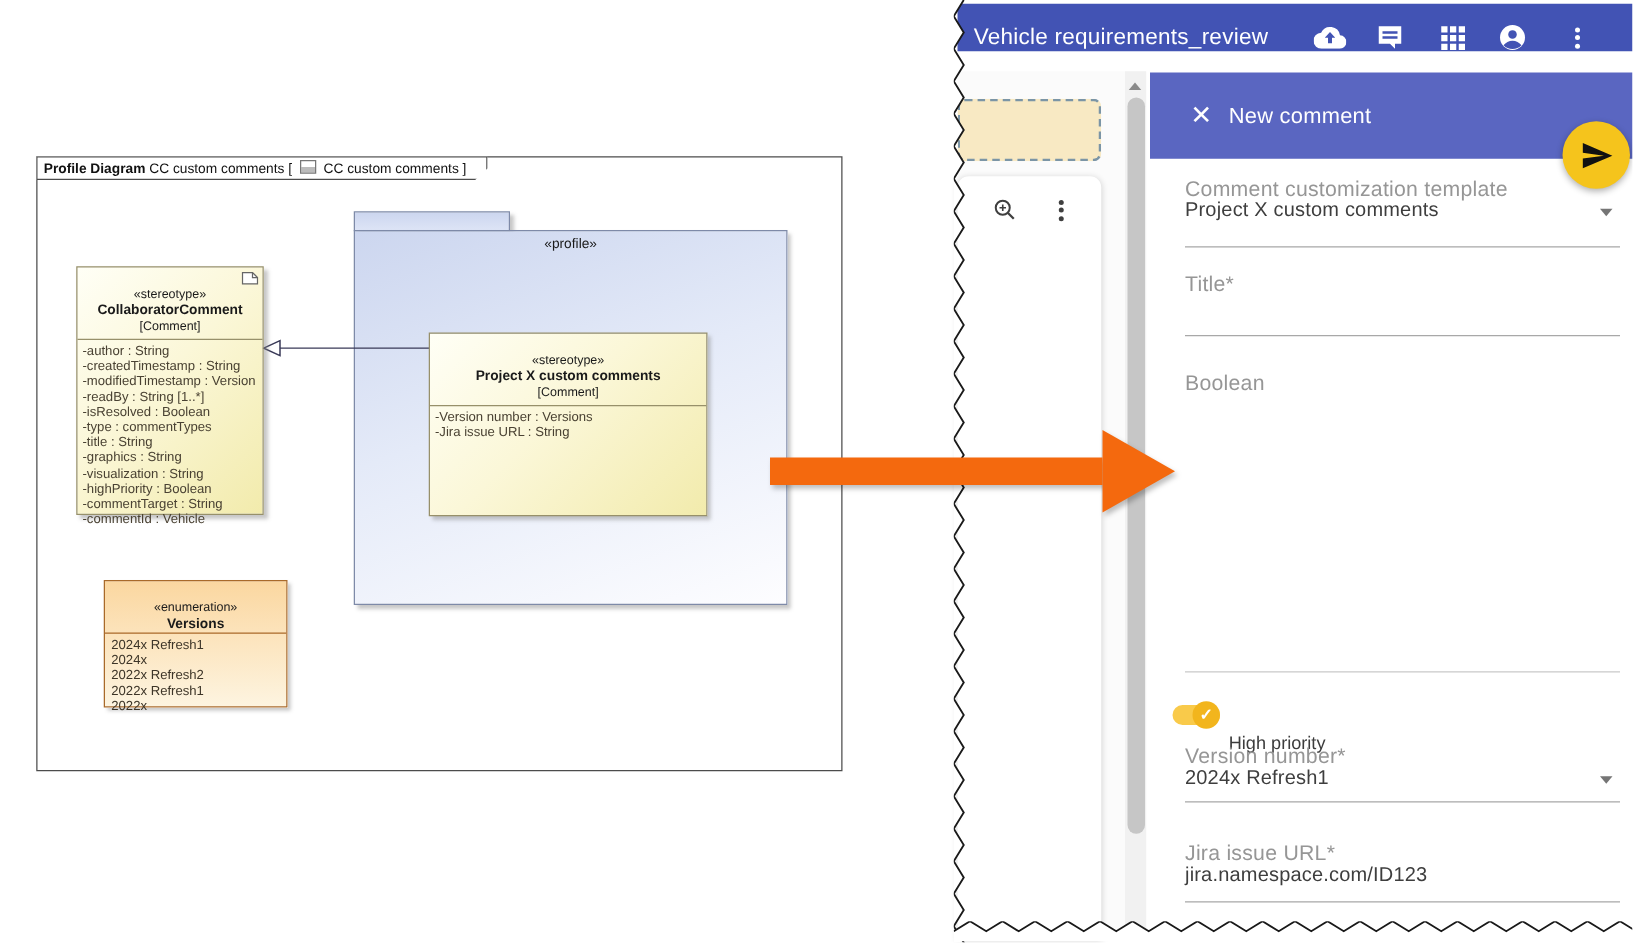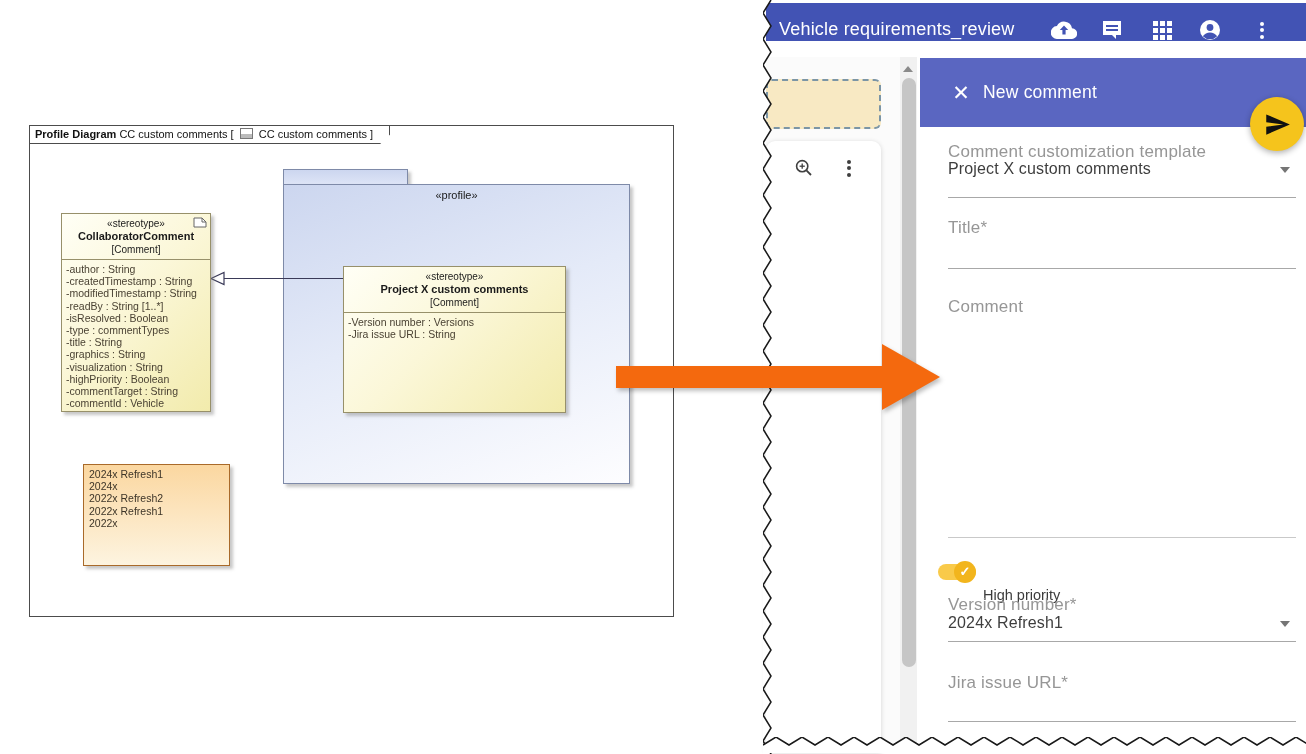--- a/index.html
+++ b/index.html
@@ -25,21 +25,21 @@
              background:linear-gradient(180deg,#ccd6ef,#dde4f6);
              border:1px solid #7e8aa8; }
   .pkg-body { left:253px; top:58px; width:347px; height:300px;
               background:linear-gradient(160deg,#ccd6ef 0%,#e4eaf8 45%,#fdfdff 100%);
               border:1px solid #7e8aa8; text-align:center; }
   .pkg-label { margin-top:4px; font-size:11px; color:#1a1a1a; }
 
   .umlbox { border:1px solid #97906a;
             background:linear-gradient(135deg,#fffff6 0%,#fbf7d8 45%,#f2ebac 100%);
             color:#1a1a1a; }
-  .umlbox .hdr { text-align:center; padding-top:3px; border-bottom:1px solid #97906a; }
+  .umlbox .hdr { text-align:center; padding-top:15px; border-bottom:1px solid #97906a; }
   .umlbox .st { font-size:10px; line-height:13px; }
   .umlbox .nm { font-size:11px; font-weight:bold; line-height:13px; }
   .umlbox .mc { font-size:10px; line-height:13px; padding-bottom:3px; }
   .umlbox .attrs { padding:3px 4px; font-size:10.5px; line-height:12.2px; color:#4a4233; }
 
   .collab { left:31px; top:87px; width:150px; height:199px; }
   .projx  { left:313px; top:140px; width:223px; height:147px; }
   .note-ico { position:absolute; right:3px; top:3px; }
 
   .enum { left:53px; top:338px; width:147px; height:102px;
@@ -146,21 +146,21 @@
         <path d="M9,1 v4 h4" fill="none" stroke="#666" stroke-width="1"></path>
       </svg>
       <div class="hdr">
         <div class="st">«stereotype»</div>
         <div class="nm">CollaboratorComment</div>
         <div class="mc">[Comment]</div>
       </div>
       <div class="attrs">
           <div>-author : String</div>
           <div>-createdTimestamp : String</div>
-          <div>-modifiedTimestamp : String</div>
+          <div>-modifiedTimestamp : Version</div>
           <div>-readBy : String [1..*]</div>
           <div>-isResolved : Boolean</div>
           <div>-type : commentTypes</div>
           <div>-title : String</div>
           <div>-graphics : String</div>
           <div>-visualization : String</div>
           <div>-highPriority : Boolean</div>
           <div>-commentTarget : String</div>
           <div>-commentId : Vehicle</div>
         </div>
@@ -172,20 +172,24 @@
         <div class="nm">Project X custom comments</div>
         <div class="mc">[Comment]</div>
       </div>
       <div class="attrs">
           <div>-Version number : Versions</div>
           <div>-Jira issue URL : String</div>
         </div>
     </div>
 
     <div class="abs umlbox enum shadowed">
+      <div class="hdr">
+        <div class="st">«enumeration»</div>
+        <div class="nm">Versions</div>
+      </div>
       <div class="lits">
           <div>2024x Refresh1</div>
           <div>2024x</div>
           <div>2022x Refresh2</div>
           <div>2022x Refresh1</div>
           <div>2022x</div>
         </div>
     </div>
   </div>
 
@@ -275,34 +279,35 @@
   <div class="abs form">
 
     <div class="f-label" style="top:15px;">Comment customization template</div>
     <div class="f-value" style="top:33px;">Project X custom comments</div>
     <div class="caret" style="top:40px;"></div>
     <div class="f-div" style="top:70px;"></div>
 
     <div class="f-label" style="top:91px;">Title*</div>
     <div class="f-div" style="top:141px;"></div>
 
-    <div class="f-label" style="top:170px;">Comment</div>
+    <div class="f-label" style="top:170px;">Boolean</div>
 
     <div class="f-div lt" style="top:410px;"></div>
 
     <div class="tg-track"></div>
     <div class="tg-thumb">✓</div>
     <div class="tg-label">High priority</div>
 
     <div class="f-label" style="top:468px;">Version number*</div>
     <div class="f-value" style="top:487px;">2024x Refresh1</div>
     <div class="caret" style="top:494px;"></div>
     <div class="f-div" style="top:514px;"></div>
 
     <div class="f-label" style="top:546px;">Jira issue URL*</div>
+    <div class="f-value" style="top:565px;">jira.namespace.com/ID123</div>
     <div class="f-div" style="top:594px;"></div>
   </div>
 
   <svg class="zz" style="left:763px; top:0; width:16px; height:754px;">
       <polygon points="8,0 0,13 8,26 0,39 8,52 0,65 8,78 0,91 8,104 0,117 8,130 0,143 8,156 0,169 8,182 0,195 8,208 0,221 8,234 0,247 8,260 0,273 8,286 0,299 8,312 0,325 8,338 0,351 8,364 0,377 8,390 0,403 8,416 0,429 8,442 0,455 8,468 0,481 8,494 0,507 8,520 0,533 8,546 0,559 8,572 0,585 8,598 0,611 8,624 0,637 8,650 0,663 8,676 0,689 8,702 0,715 8,728 0,741 8,754 0,767 0,780 0,0" fill="#ffffff"></polygon>
       <polyline points="8,0 0,13 8,26 0,39 8,52 0,65 8,78 0,91 8,104 0,117 8,130 0,143 8,156 0,169 8,182 0,195 8,208 0,221 8,234 0,247 8,260 0,273 8,286 0,299 8,312 0,325 8,338 0,351 8,364 0,377 8,390 0,403 8,416 0,429 8,442 0,455 8,468 0,481 8,494 0,507 8,520 0,533 8,546 0,559 8,572 0,585 8,598 0,611 8,624 0,637 8,650 0,663 8,676 0,689 8,702 0,715 8,728 0,741 8,754 0,767" fill="none" stroke="#1a1a1a" stroke-width="1.5"></polyline>
     </svg>
   <svg class="zz" style="left:763px; top:737px; width:543px; height:17px;">
       <polygon points="0,8 13,0 26,8 39,0 52,8 65,0 78,8 91,0 104,8 117,0 130,8 143,0 156,8 169,0 182,8 195,0 208,8 221,0 234,8 247,0 260,8 273,0 286,8 299,0 312,8 325,0 338,8 351,0 364,8 377,0 390,8 403,0 416,8 429,0 442,8 455,0 468,8 481,0 494,8 507,0 520,8 533,0 546,8 559,16 0,16" fill="#ffffff"></polygon>
       <polyline points="0,8 13,0 26,8 39,0 52,8 65,0 78,8 91,0 104,8 117,0 130,8 143,0 156,8 169,0 182,8 195,0 208,8 221,0 234,8 247,0 260,8 273,0 286,8 299,0 312,8 325,0 338,8 351,0 364,8 377,0 390,8 403,0 416,8 429,0 442,8 455,0 468,8 481,0 494,8 507,0 520,8 533,0 546,8" fill="none" stroke="#1a1a1a" stroke-width="1.5"></polyline>

